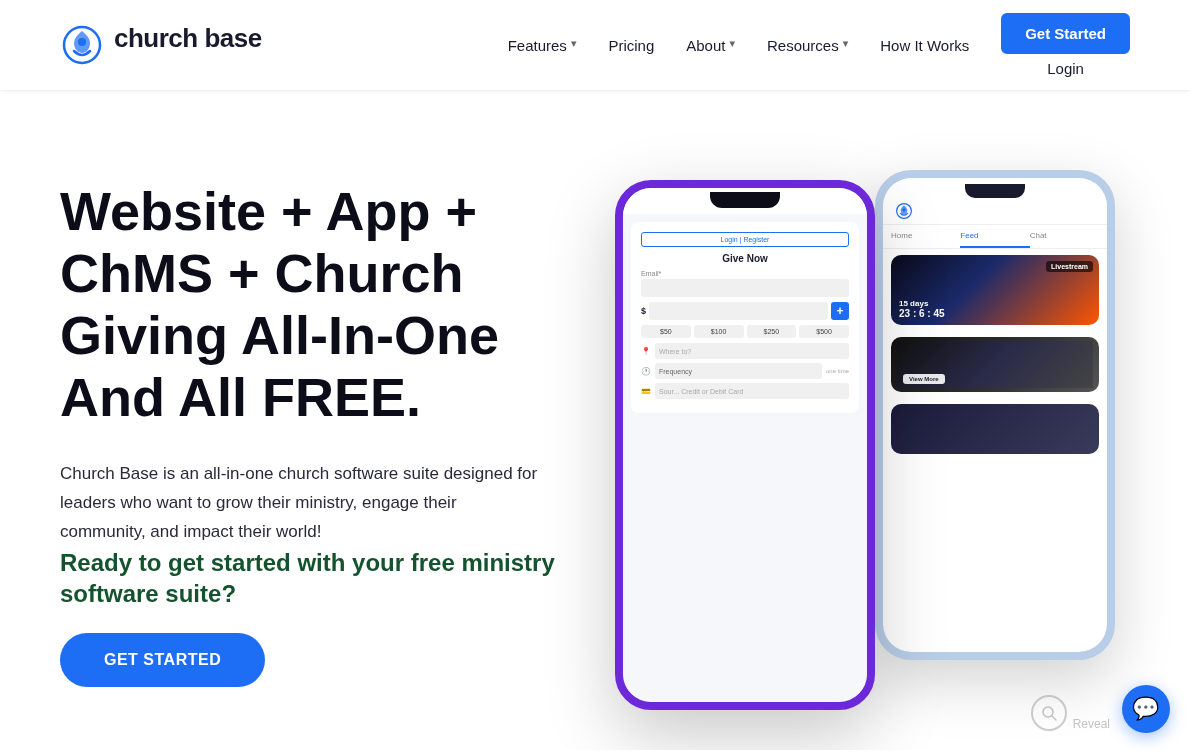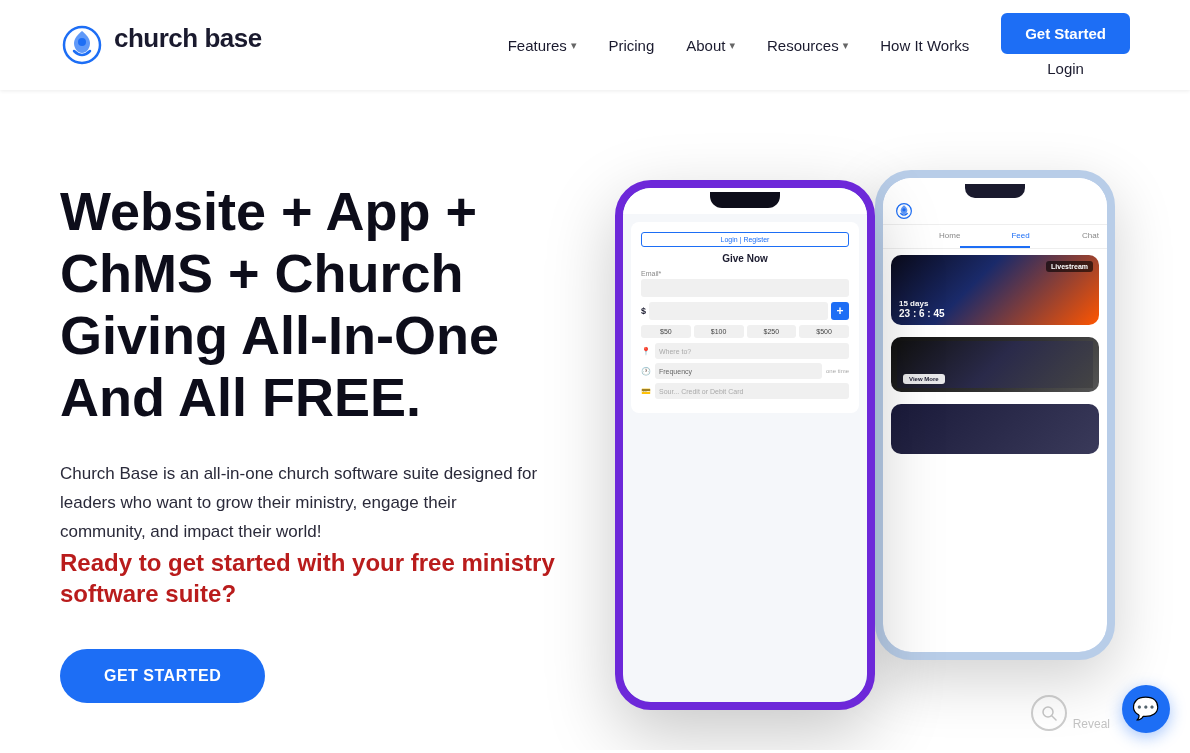--- a/index.html
+++ b/index.html
@@ -11,21 +11,21 @@
       padding: 0 60px; height: 90px; background: #fff;
       box-shadow: 0 1px 4px rgba(0,0,0,0.08);
       position: relative; z-index: 10;
     }
     .logo-wrap { display: flex; gap: 10px; cursor: pointer; }
     .logo-icon { width: 44px; height: 44px; }
     .logo-text { font-size: 26px; font-weight: 700; color: #1a1a2e; letter-spacing: -0.5px; }
     .nav-links { display: flex; align-items: center; gap: 32px; }
     .nav-item {
       font-size: 15px; font-weight: 500; color: #1a1a2e;
-      cursor: pointer; display: flex; align-items: center; gap: 4px;
+      cursor: pointer; display: flex; gap: 4px;
       text-decoration: none;
     }
     .chevron { font-size: 11px; color: #666; }
     .nav-right { display: flex; align-items: center; flex-direction: column; gap: 6px; }
     .btn-get-started {
       background: #1d6ef5; color: #fff; border: 2px solid #1d6ef5;
       border-radius: 6px; padding: 10px 22px; font-size: 15px; font-weight: 600;
       cursor: pointer; white-space: nowrap;
     }
     .nav-login { font-size: 15px; font-weight: 500; color: #1a1a2e; cursor: pointer; }
@@ -37,22 +37,22 @@
     }
     .hero-left { flex: 0 0 520px; padding-top: 30px; }
     .hero-headline {
       font-size: 54px; font-weight: 800; line-height: 1.15; color: #0d0d1a;
       margin-bottom: 32px;
     }
     .hero-sub {
       font-size: 17px; line-height: 1.7; color: #2a2a3a; max-width: 480px;
     }
     .hero-cta-text {
-      font-size: 24px; font-weight: 700; color: #b91c1c; line-height: 1.3;
-      margin-bottom: 40px;
+      font-size: 24px; font-weight: 700; color: #14532d; line-height: 1.3;
+      margin-bottom: 24px;
     }
     .btn-hero {
       background: #1d6ef5; color: #fff; border: none;
       border-radius: 50px; padding: 18px 44px; font-size: 16px; font-weight: 700;
       cursor: pointer; letter-spacing: 0.5px; text-transform: uppercase;
     }
 
     
     .hero-right {
       flex: 1; display: flex; align-items: flex-end; justify-content: center;
@@ -70,21 +70,21 @@
     }
     .phone-back-inner {
       width: 100%; height: 100%; background: #fff;
       border-radius: 28px; overflow: hidden;
       display: flex; flex-direction: column;
     }
     .phone-notch-back { width: 60px; height: 14px; background: #1a1a2e; border-radius: 0 0 10px 10px; margin: 0 auto; }
 
     
     .phone-tabs { display: flex; background: #fff; border-bottom: 1px solid #eee; padding: 0 8px; }
-    .phone-tab { flex: 1; text-align: right; font-size: 8px; color: #888; padding: 6px 0; }
+    .phone-tab { flex: 1; text-align: left; font-size: 8px; color: #888; padding: 6px 0; }
     .phone-tab.active { color: #1d6ef5; border-bottom: 2px solid #1d6ef5; }
 
     
     .phone-card { margin: 6px 8px; border-radius: 10px; overflow: hidden; }
     .phone-card-img { width: 100%; height: 70px; background: linear-gradient(135deg, #1a1a2e 0%, #2a4a8a 50%, #f50 100%); display: flex; align-items: center; justify-content: center; position: relative; }
     .livestream-label { position: absolute; top: 6px; right: 6px; background: rgba(0,0,0,0.6); color: #fff; font-size: 7px; padding: 2px 5px; border-radius: 3px; font-weight: 600; }
     .phone-card2-img { width: 100%; height: 55px; background: linear-gradient(135deg, #111 0%, #333 60%, #555 100%); display: flex; align-items: flex-end; padding: 4px 6px; }
     .view-more-btn { background: rgba(255,255,255,0.9); color: #1a1a2e; font-size: 6px; padding: 2px 6px; border-radius: 3px; font-weight: 600; cursor: pointer; }
     .phone-card3-img { width: 100%; height: 55px; background: linear-gradient(135deg, #222 0%, #444 100%); }
 

